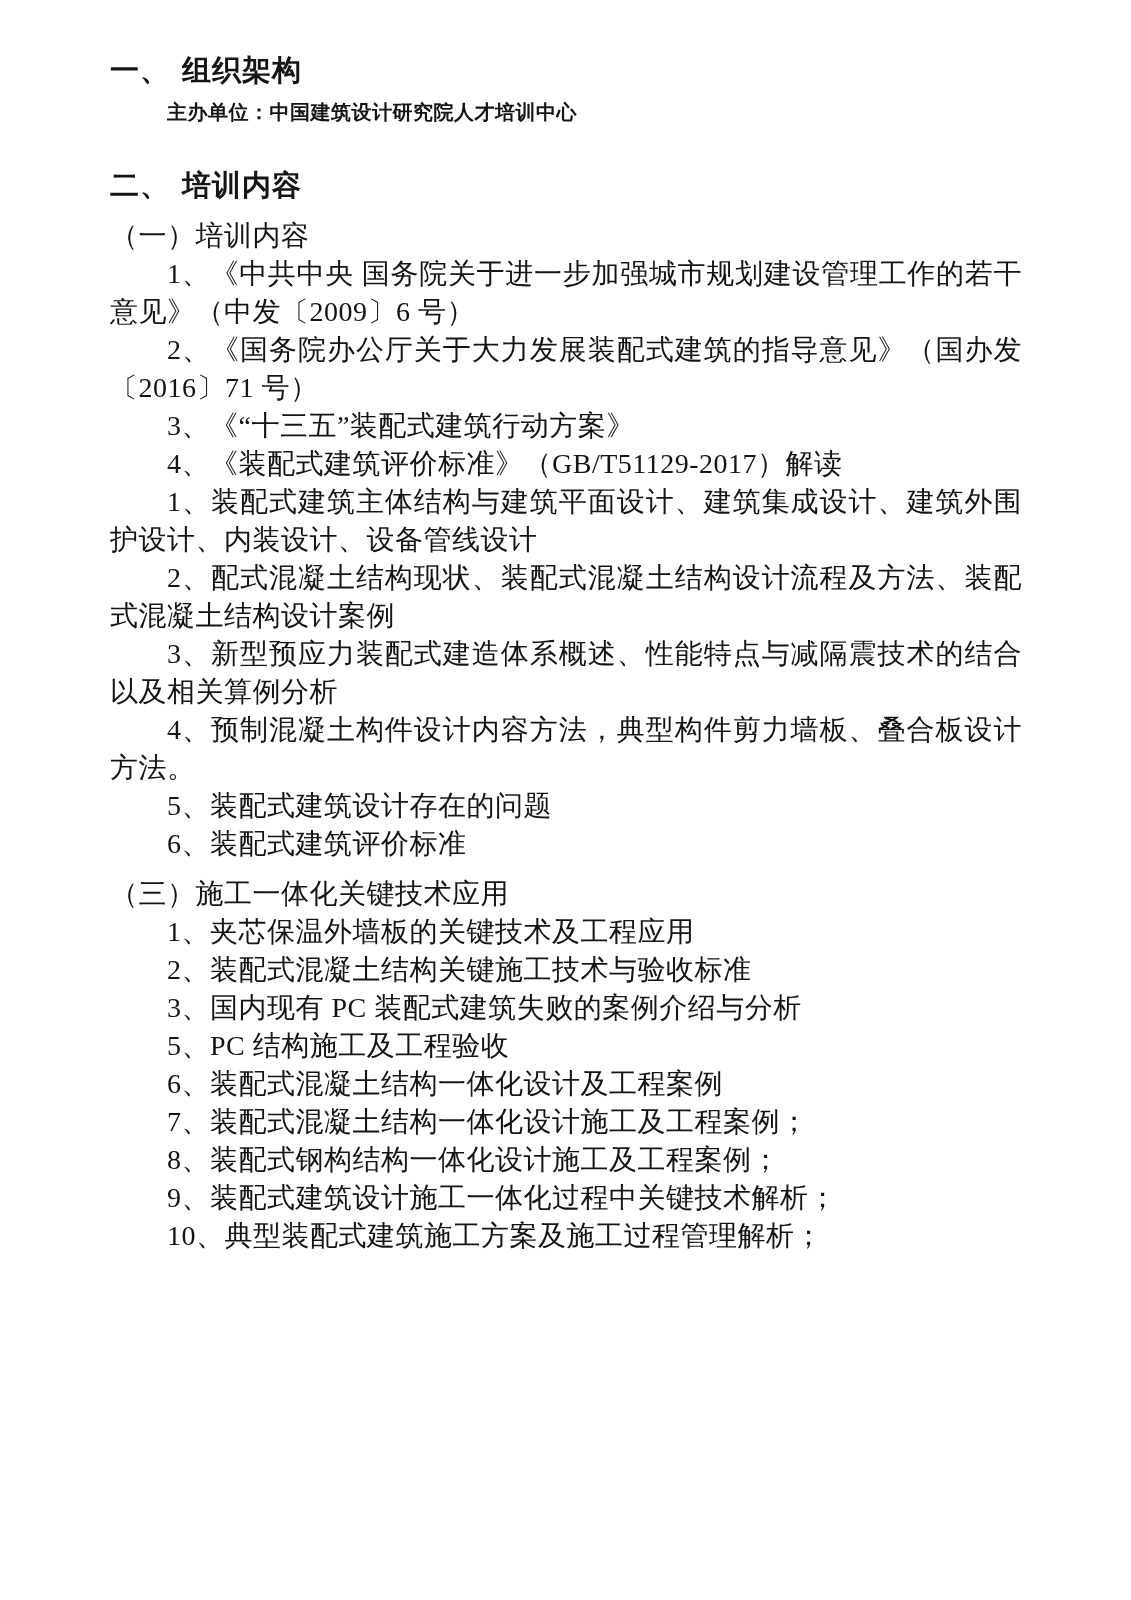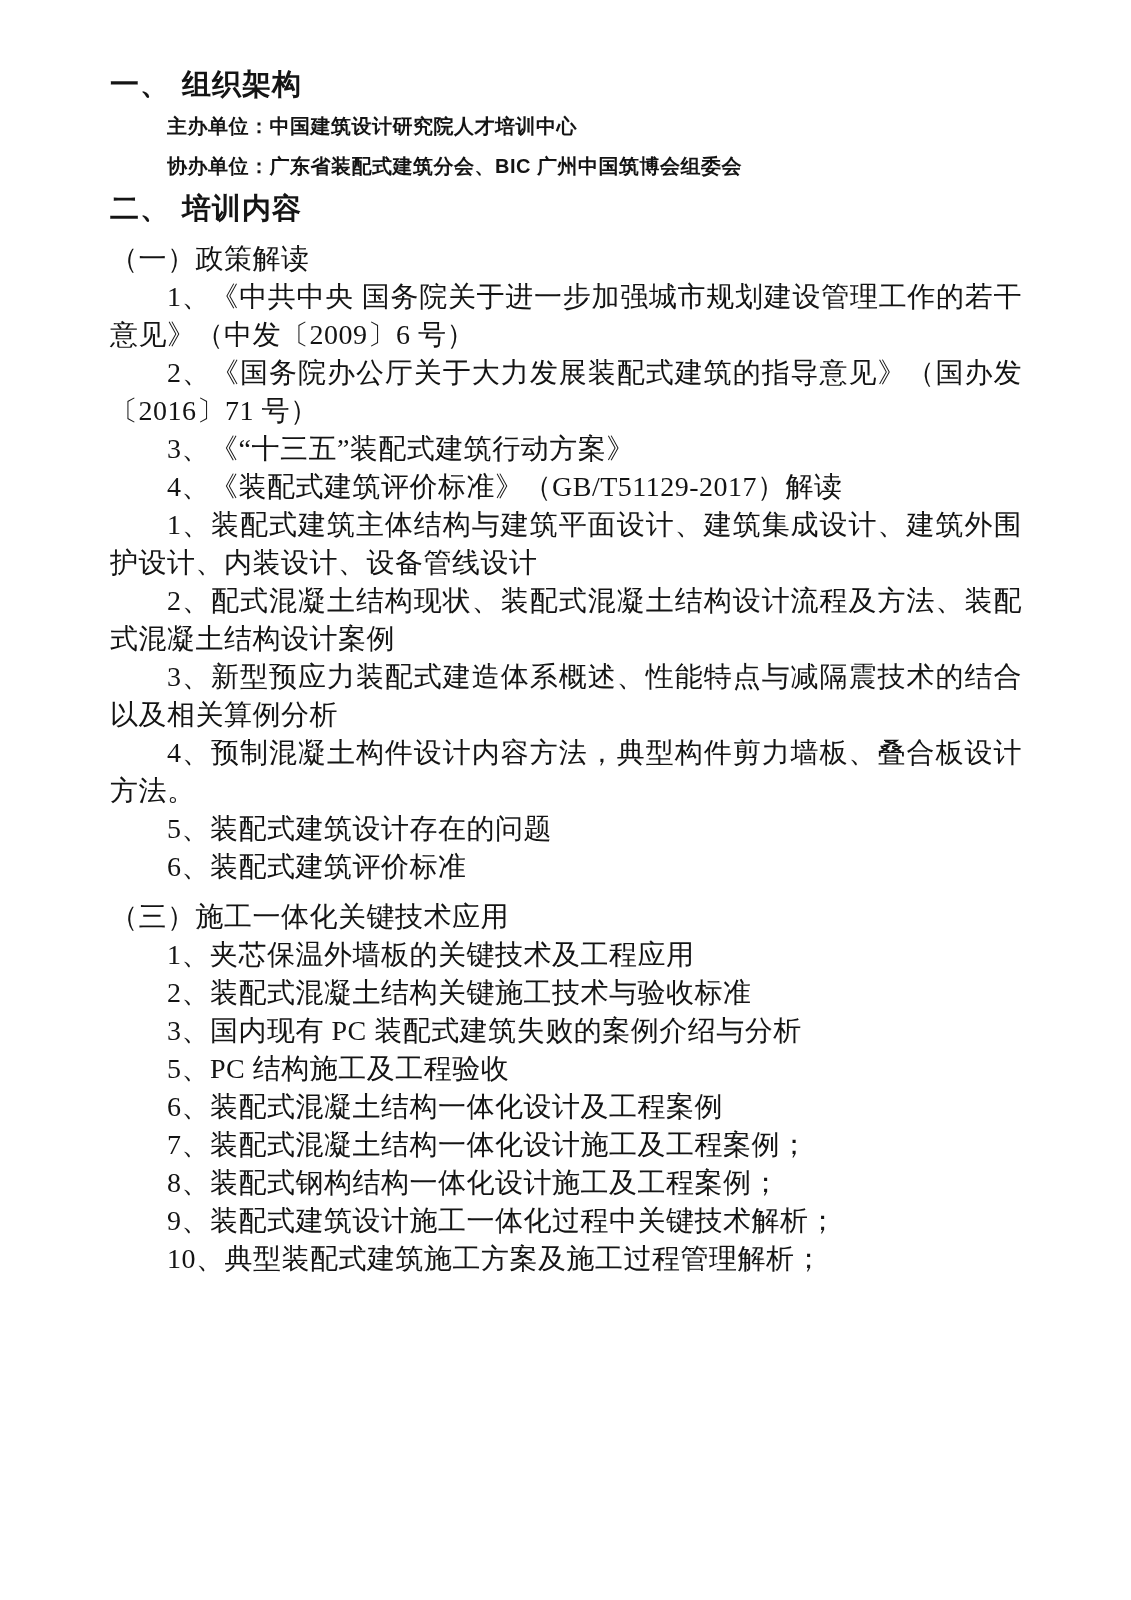--- a/index.html
+++ b/index.html
@@ -3,35 +3,35 @@
 <meta charset="utf-8">
 <style>
   html, body { margin:0; padding:0; background:#ffffff; }
   .page {
     position: relative;
     width: 1131px;
     height: 1272px;
     background: #ffffff;
     color: #141414;
     box-sizing: border-box;
-    padding: 62px 109px 0 110px;
+    padding: 48px 109px 0 110px;
     font-family: "Liberation Serif", serif;
     font-size: 28px;
     line-height: 38px;
     overflow: hidden;
   }
   .h1 {
     font-family: "Liberation Sans", sans-serif;
     font-weight: 700;
     font-size: 29px;
     line-height: 44px;
     letter-spacing: 1px;
   }
   .h1 .h1-title { margin-left: 12px; }
-  .h1-two { }
+  .h1-two { margin-top: 31px; }
   .org-line {
     font-family: "Liberation Sans", sans-serif;
     font-weight: 700;
     font-size: 20px;
     line-height: 40px;
     padding-left: 57px;
     letter-spacing: 0.5px;
   }
   .sub-title {
     font-size: 28px;
@@ -60,27 +60,26 @@
 </style>
 </head>
 <body>
 
 <div class="page">
 
   <div class="h1">
     <span class="h1-num">一、</span><span class="h1-title">组织架构</span>
   </div>
   <div class="org-line">主办单位：中国建筑设计研究院人才培训中心</div>
-  <div class="org-line">协办单位：广东省装配式建筑分会、BIC 广州中国筑博会组委会</div>
 
   <div class="h1 h1-two">
     <span class="h1-num">二、</span><span class="h1-title">培训内容</span>
   </div>
 
-  <div class="sub-title sub-title-1">（一）政策解读</div>
+  <div class="sub-title sub-title-1">（一）培训内容</div>
   <div class="item">1、《中共中央 国务院关于进一步加强城市规划建设管理工作的若干意见》（中发〔2009〕6 号）</div>
   <div class="item">2、《国务院办公厅关于大力发展装配式建筑的指导意见》（国办发〔2016〕71 号）</div>
   <div class="item">3、《“十三五”装配式建筑行动方案》</div>
   <div class="item">4、《装配式建筑评价标准》（GB/T51129-2017）解读</div>
 
   <div class="item">1、装配式建筑主体结构与建筑平面设计、建筑集成设计、建筑外围护设计、内装设计、设备管线设计</div>
   <div class="item">2、配式混凝土结构现状、装配式混凝土结构设计流程及方法、装配式混凝土结构设计案例</div>
   <div class="item">3、新型预应力装配式建造体系概述、性能特点与减隔震技术的结合以及相关算例分析</div>
   <div class="item">4、预制混凝土构件设计内容方法，典型构件剪力墙板、叠合板设计方法。</div>
   <div class="item">5、装配式建筑设计存在的问题</div>

